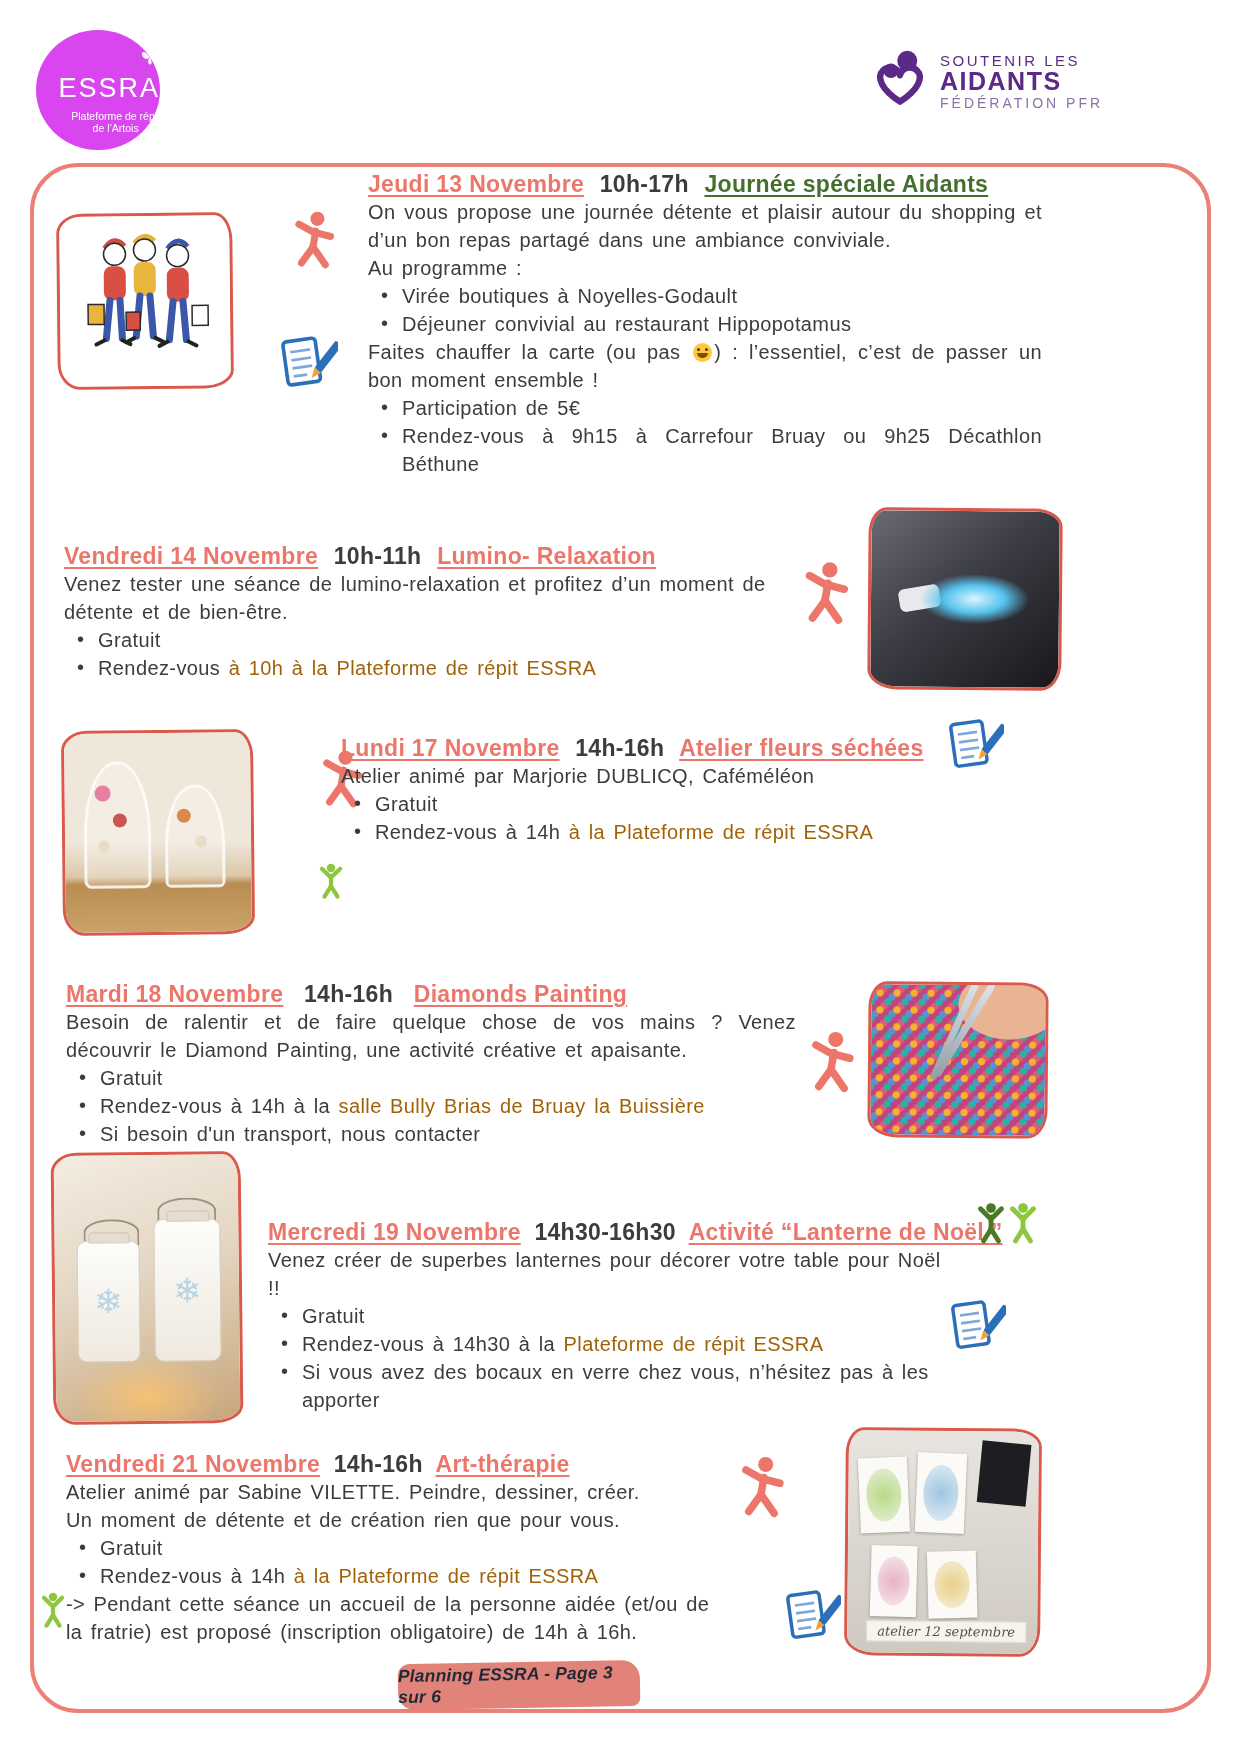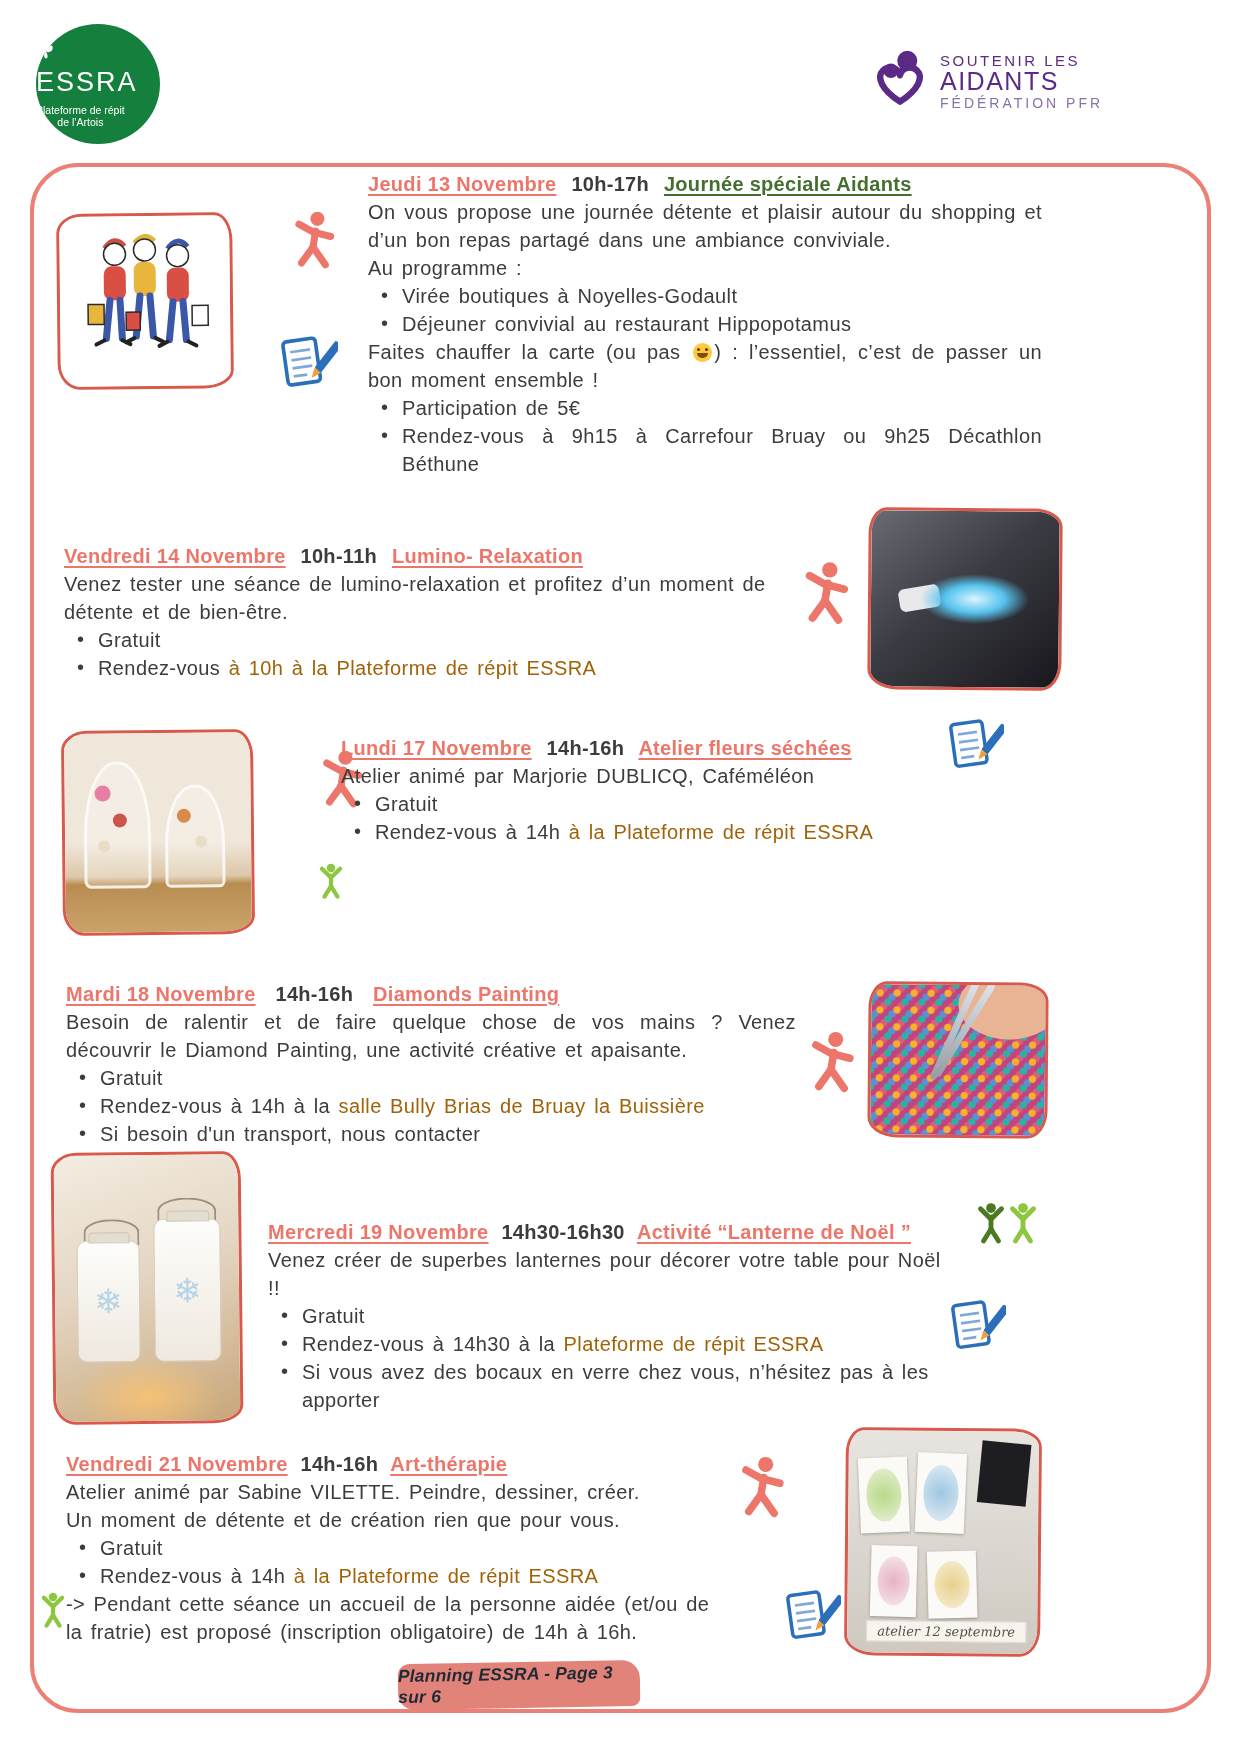--- a/index.html
+++ b/index.html
@@ -1,38 +1,38 @@
 <!DOCTYPE html>
 <html><head>
 <meta charset="utf-8">
 <style>
   *{margin:0;padding:0;box-sizing:border-box}
   html,body{background:#fff}
   body{width:1241px;height:1755px;position:relative;overflow:hidden;
        font-family:"Liberation Sans",sans-serif;color:#3C3C3C}
 
   
-  .essra-logo{position:absolute;left:36px;top:24px;width:124px;height:120px;border-radius:50%;
-
-              background:#15803d;display:flex;flex-direction:column;align-items:flex-start;justify-content:center;text-align:center}
+  .essra-logo{position:absolute;left:36px;top:30px;width:124px;height:120px;border-radius:50%;
+
+              background:#d946ef;display:flex;flex-direction:column;align-items:flex-end;justify-content:center;text-align:center}
   .essra-name{color:#fff;font-size:27px;letter-spacing:2px;font-weight:400;margin-top:2px}
   .essra-sub{color:#fff;font-size:10.5px;line-height:12px;margin-top:6px}
   .partner-logo{position:absolute;left:870px;top:48px;display:flex;align-items:center;gap:10px}
   .partner-text{display:flex;flex-direction:column;color:#5B2A86}
   .pt1{font-size:15px;letter-spacing:2.5px}
-  .pt2{font-size:25px;font-weight:normal;letter-spacing:1.5px;line-height:24px}
+  .pt2{font-size:25px;font-weight:bold;letter-spacing:1.5px;line-height:24px}
   .pt3{font-size:14px;letter-spacing:3px;color:#8a70a8;margin-top:2px}
 
   
   .main-frame{position:absolute;left:30px;top:163px;width:1181px;height:1550px;
               border:4px solid #EC8076;border-radius:48px}
 
   
   .txt{font-size:20px;line-height:28px;letter-spacing:.4px;word-spacing:2.5px}
-  .heading{font-size:20px;line-height:28px;font-weight:bold;letter-spacing:.3px;white-space:nowrap}
+  .heading{font-size:23px;line-height:28px;font-weight:bold;letter-spacing:.3px;white-space:nowrap}
   .date{color:#ED766B;text-decoration:underline;text-decoration-thickness:2px;text-underline-offset:3px}
   .time{color:#3C3C3C;margin:0 9px}
   .title{color:#ED766B;text-decoration:underline;text-decoration-thickness:2px;text-underline-offset:3px}
   .title.green{color:#456F2E}
   .accent{color:#a16207}
   .b{font-weight:normal}
   .just{text-align:justify}
   .bullet{padding-left:34px;position:relative}
   .bullet::before{content:"•";position:absolute;left:13px;top:-1px}
   section{position:absolute}

